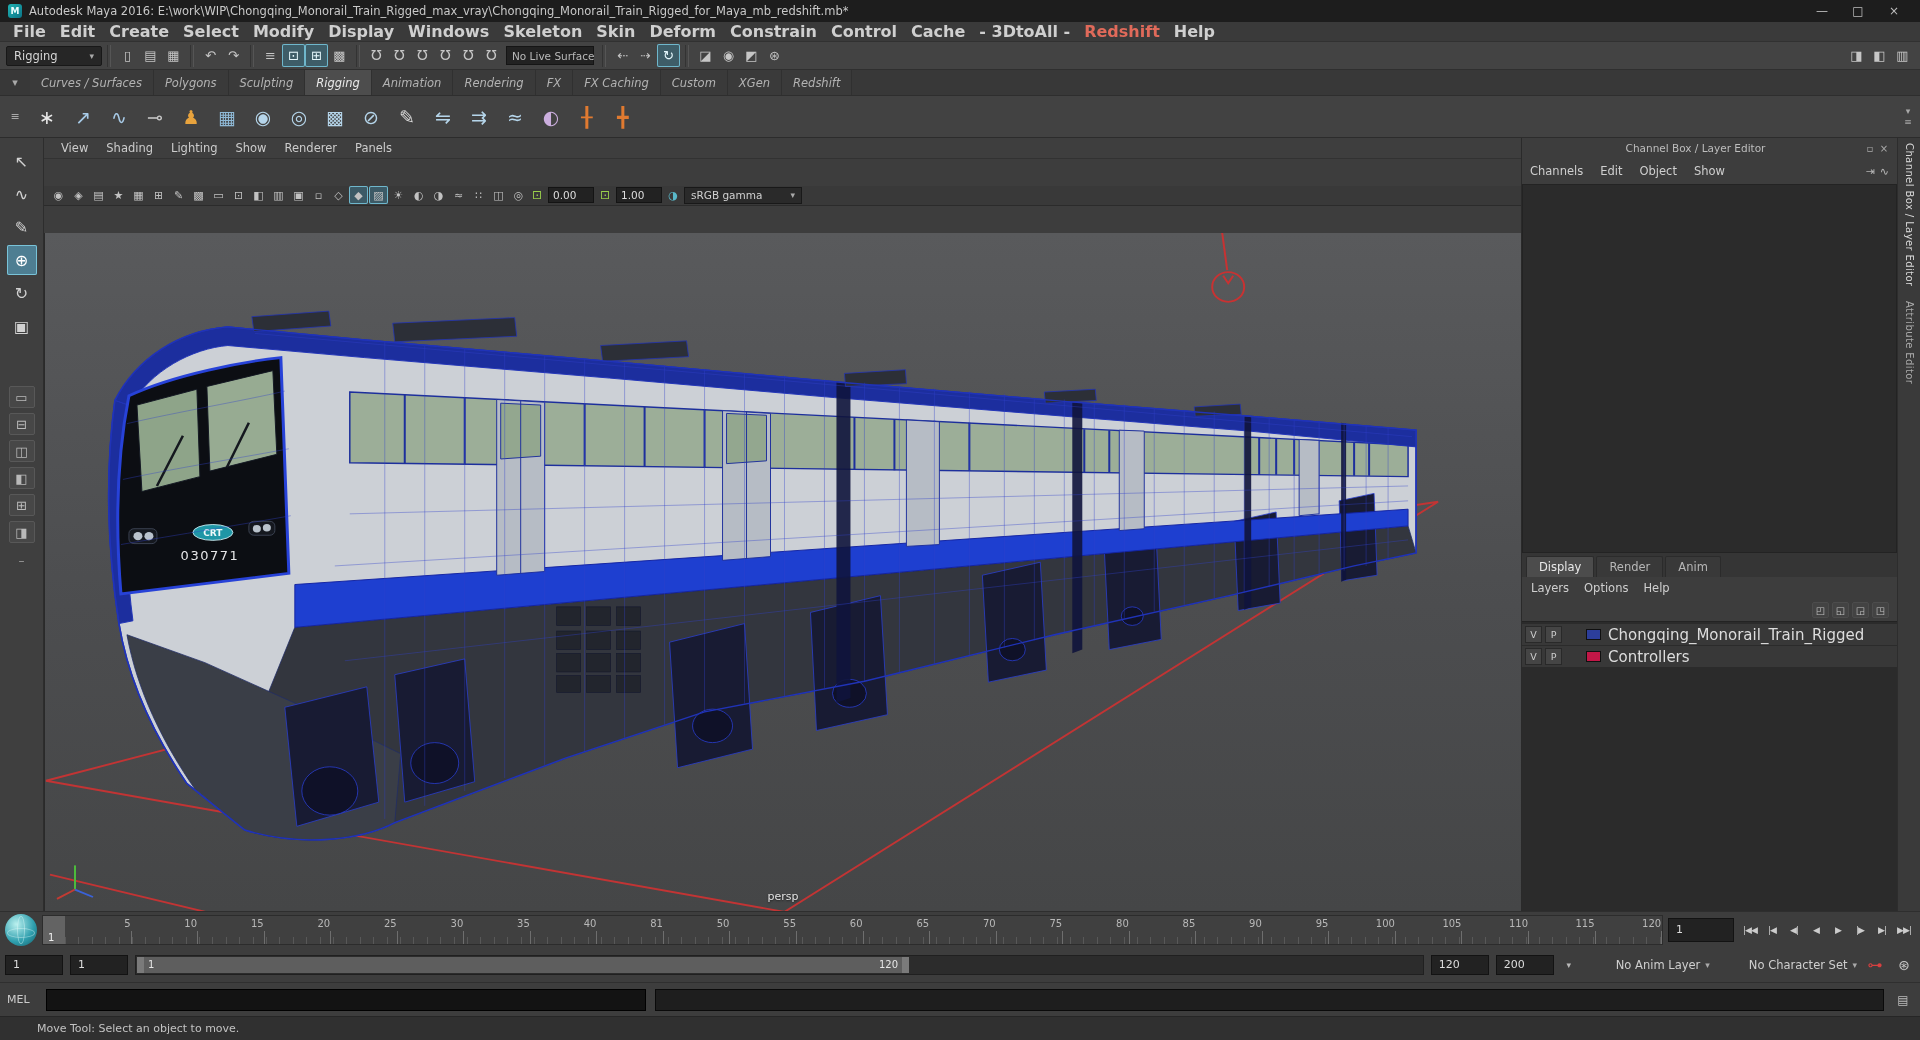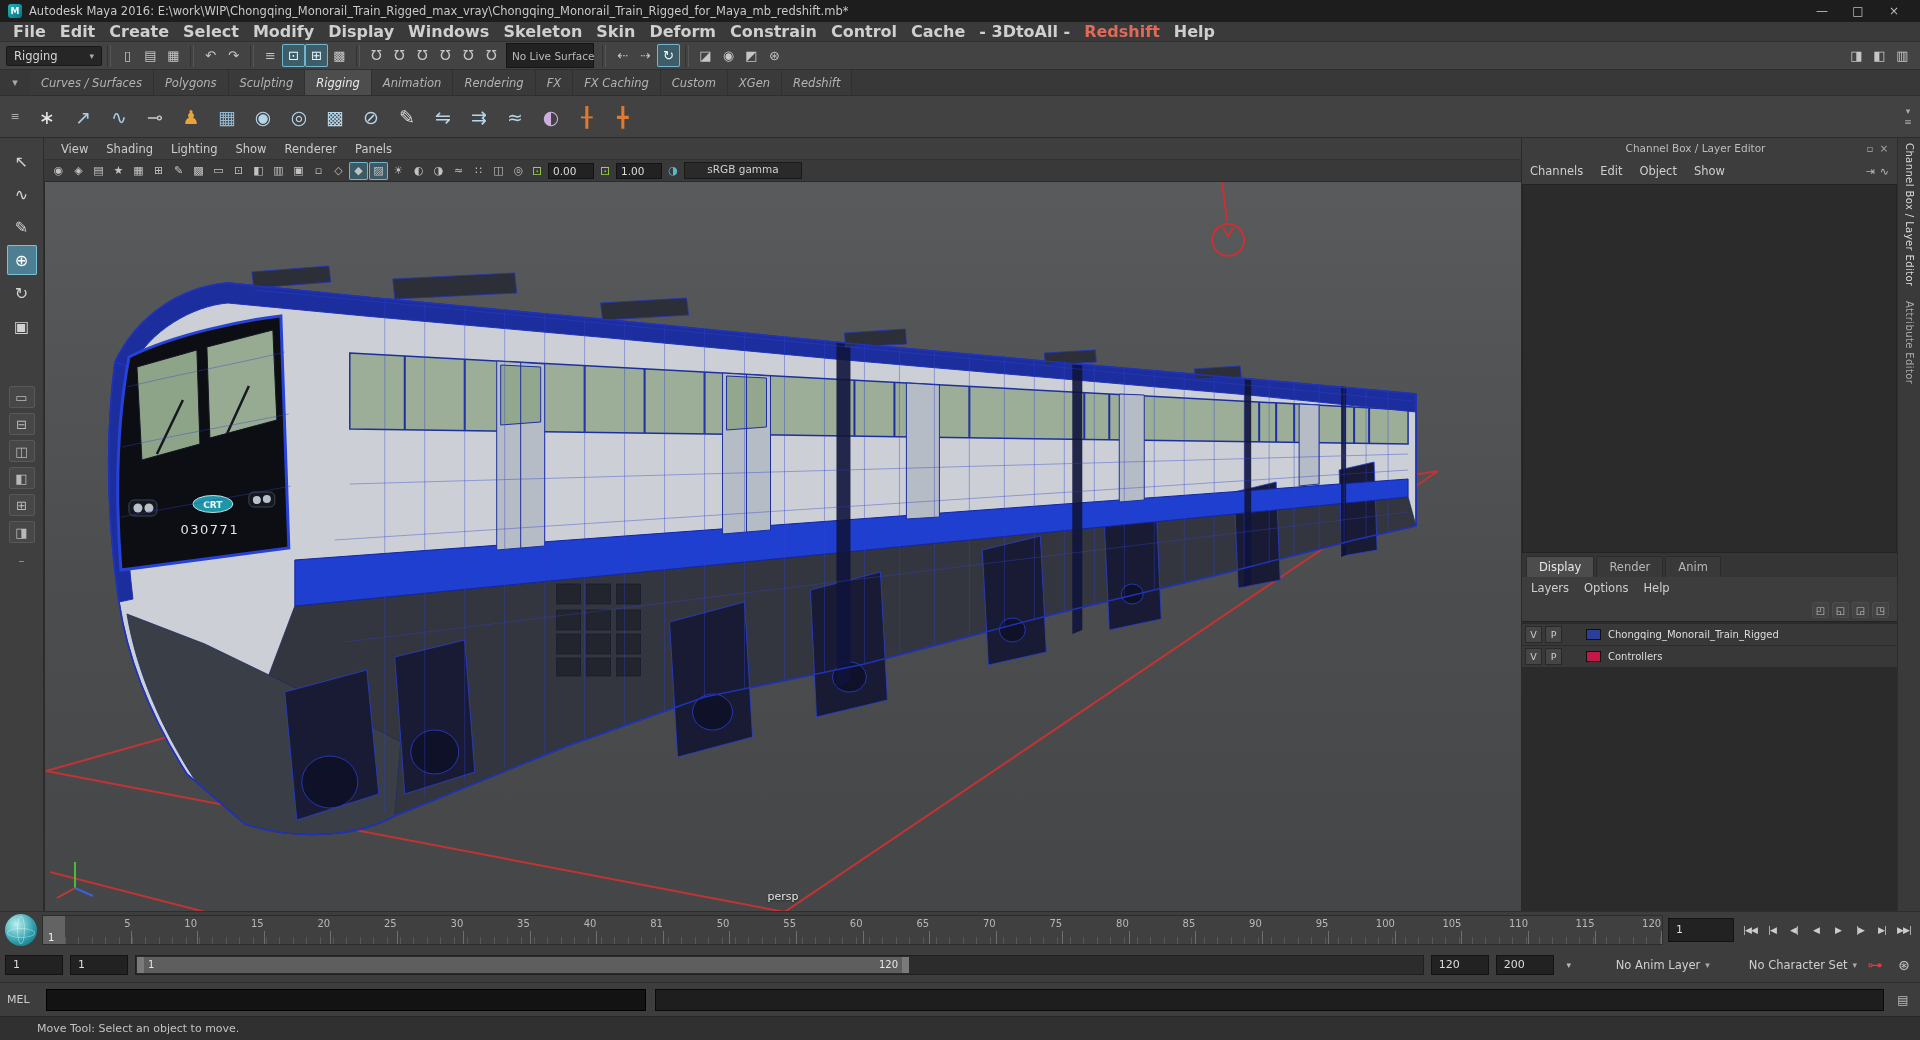--- a/index.html
+++ b/index.html
@@ -19,21 +19,21 @@
   .menu-item { padding:0 7px; font-size:16px; color:#cfcfcf; white-space:nowrap;font-weight:bold; }
 
   
   .toolbar { height:28px; background:#434343; border-bottom:1px solid #2f2f2f; display:flex; align-items:center; padding:0 6px; }
   .menuset { width:96px; height:20px; background:#262626; border:1px solid #181818; border-radius:2px; display:flex; align-items:center; justify-content:space-between; padding:0 7px; font-size:11.5px; color:#d6d6d6; }
   .sep { width:4px; height:22px; margin:0 5px; border-left:1px solid #333; border-right:1px solid #555; }
   .tb-group { display:flex; }
   .tbico { width:23px; height:23px; display:flex; align-items:center; justify-content:center; font-size:13px; color:#c6c6c6; border-radius:2px; }
   .tbico.active { background:#3e5d68; box-shadow:inset 0 0 0 1px #6fb7cc; color:#e4f6fb; }
   .magnet { transform:rotate(180deg); font-size:14px; }
-  .live-field { width:88px; height:25px; background:#222; border:1px solid #151515; font-size:10.5px; color:#b9b9b9; display:flex; align-items:center; padding:0 5px; margin:0 3px; white-space:nowrap; }
+  .live-field { width:88px; height:19px; background:#222; border:1px solid #151515; font-size:10.5px; color:#b9b9b9; display:flex; align-items:center; padding:0 5px; margin:0 3px; white-space:nowrap; }
   .tb-right { margin-left:auto; display:flex; }
 
   
   .shelf-tabs { height:26px; background:#383838; display:flex; align-items:center; border-bottom:1px solid #2e2e2e; }
   .gadget { width:30px; height:100%; display:flex; align-items:center; justify-content:center; color:#a9a9a9; font-size:11px; }
   .stabs { display:flex; height:100%; }
   .stab { padding:0 11px; height:100%; display:flex; align-items:center; font-size:11.5px; color:#b3b3b3; border-right:1px solid #303030; background:#3a3a3a; white-space:nowrap;font-style:italic; }
   .stab.active { background:#4d4d4d; color:#e9e9e9; }
   .shelf { height:42px; background:#424242; border-bottom:1px solid #2c2c2c; display:flex; align-items:center; }
   .shelf-items { display:flex; align-items:center; gap:2px; }
@@ -44,31 +44,31 @@
   .main { height:773px; display:flex; }
 
   .toolbox { width:44px; background:#3f3f3f; border-right:1px solid #2d2d2d; display:flex; flex-direction:column; align-items:center; padding-top:8px; gap:3px; }
   .tool { width:30px; height:30px; display:flex; align-items:center; justify-content:center; font-size:16px; color:#d2d2d2; border-radius:2px; }
   .tool.active { background:#4e7e92; box-shadow:inset 0 0 0 1px #79c3d8; color:#fff; }
   .layout-btns { margin-top:42px; display:flex; flex-direction:column; gap:5px; }
   .lbtn { width:26px; height:22px; display:flex; align-items:center; justify-content:center; font-size:13px; color:#b9b9b9; background:#474747; border:1px solid #585858; border-radius:2px; }
   .tool-dash { margin-top:8px; color:#9a9a9a; font-size:12px; }
 
   
-  .viewport { width:1477px; display:flex; flex-direction:column; }
+  .viewport { width:1477px; display:flex; flex-direction:column;gap:27px; }
   .vp-menubar { height:22px; background:#3e3e3e; border-bottom:1px solid #323232; display:flex; align-items:center; padding-left:8px; }
   .vp-menu { padding:0 9px; font-size:11.5px; color:#cccccc; }
   .vp-toolbar { height:22px; background:#393939; border-bottom:1px solid #2b2b2b; display:flex; align-items:center; padding:0 5px; gap:1px; }
   .vp-icons { display:flex; gap:1px; }
   .vpico { width:19px; height:18px; display:flex; align-items:center; justify-content:center; font-size:11px; color:#c2c2c2; border-radius:2px; }
   .vpico.active { background:#3c5a66; box-shadow:inset 0 0 0 1px #6fb7cc; }
   .vp-exp-icon { width:16px; text-align:center; color:#9ad14b; font-size:12px; }
   .vp-field { width:46px; height:16px; background:#222; border:1px solid #141414; font-size:10.5px; color:#ddd; display:flex; align-items:center; padding:0 4px; margin:0 2px; }
   .cm-icon { width:16px; text-align:center; color:#59b8c9; font-size:11px; }
-  .colorspace { min-width:118px; height:17px; background:#2a2a2a; border:1px solid #191919; display:flex; align-items:center; justify-content:space-between; gap:8px; padding:0 6px; font-size:10.5px; color:#d0d0d0; margin-left:2px;flex-direction:column; }
+  .colorspace { min-width:118px; height:17px; background:#2a2a2a; border:1px solid #191919; display:flex; align-items:center; justify-content:space-between; gap:8px; padding:0 6px; font-size:10.5px; color:#d0d0d0; margin-left:2px; }
 
   .vp-canvas { height:729px; position:relative; background:linear-gradient(180deg,#595a5c 0%,#4c4d4f 55%,#454647 100%); border-left:1px solid #2a2a2a; overflow:hidden; }
   .scene { position:absolute; inset:0; width:100%; height:100%; }
   .persp-label { position:absolute; left:50%; bottom:8px; transform:translateX(-50%); font-size:11px; font-weight:normal; color:#e2e2e2; text-shadow:0 1px 2px rgba(0,0,0,.6); }
 
   
   .right-panel { width:376px; background:#3d3d3d; border-left:1px solid #2a2a2a; display:flex; flex-direction:column; }
   .rp-title { height:20px; display:flex; align-items:center; padding:0 6px; font-size:10.5px; color:#bdbdbd; }
   .rp-title .t { flex:1; text-align:center; }
   .rp-winbtn { width:14px; text-align:center; color:#a9a9a9; font-size:10px; }
@@ -81,21 +81,21 @@
   .le-tab.active { background:#4c4c4c; color:#e8e8e8; }
   .le-menus { height:22px; display:flex; align-items:center; padding:0 9px; font-size:11.5px; }
   .le-menu { margin-right:15px; color:#cfcfcf; }
   .le-icons { height:22px; display:flex; align-items:center; justify-content:flex-end; gap:3px; padding:0 8px; }
   .le-icon { width:17px; height:16px; display:flex; align-items:center; justify-content:center; font-size:10px; color:#c0c0c0; background:#434343; border:1px solid #4c4c4c; border-radius:2px; }
   .layers { flex:1; background:#2b2b2b; border-top:1px solid #232323; padding-top:2px; }
   .layer-row { height:21px; display:flex; align-items:center; gap:3px; padding:0 3px; background:#383838; margin-bottom:1px; }
   .lr-box { width:17px; height:17px; background:#454545; border:1px solid #292929; display:flex; align-items:center; justify-content:center; font-size:9.5px; color:#cfcfcf; }
   .lr-spacer { width:14px; }
   .lr-swatch { width:15px; height:11px; border:1px solid #101010; margin:0 4px; }
-  .lr-name { font-size:10px; color:#dddddd; white-space:nowrap; }
+  .lr-name { font-size:15px; color:#dddddd; white-space:nowrap; }
 
   
   .dock-strip { width:23px; background:#3a3a3a; border-left:1px solid #2d2d2d; display:flex; flex-direction:column; align-items:center; padding-top:5px; gap:14px; }
   .dock-tab { writing-mode:vertical-rl; font-size:10px; color:#ababab; letter-spacing:.4px; white-space:nowrap; }
   .dock-tab.active { color:#dadada; }
 
   
   .timeline-row { height:36px; background:#3d3d3d; display:flex; align-items:center; padding:2px 5px; gap:5px; border-top:1px solid #2e2e2e; }
   .tl-sphere { width:32px; height:32px; flex:none; border-radius:50%; background:radial-gradient(circle at 35% 32%,#b9f0ee,#2f9fae 58%,#135b67); position:relative; }
   .tl-sphere::before { content:""; position:absolute; top:2px; bottom:2px; left:38%; right:38%; border:1px solid rgba(225,250,250,.45); border-radius:50%; }

